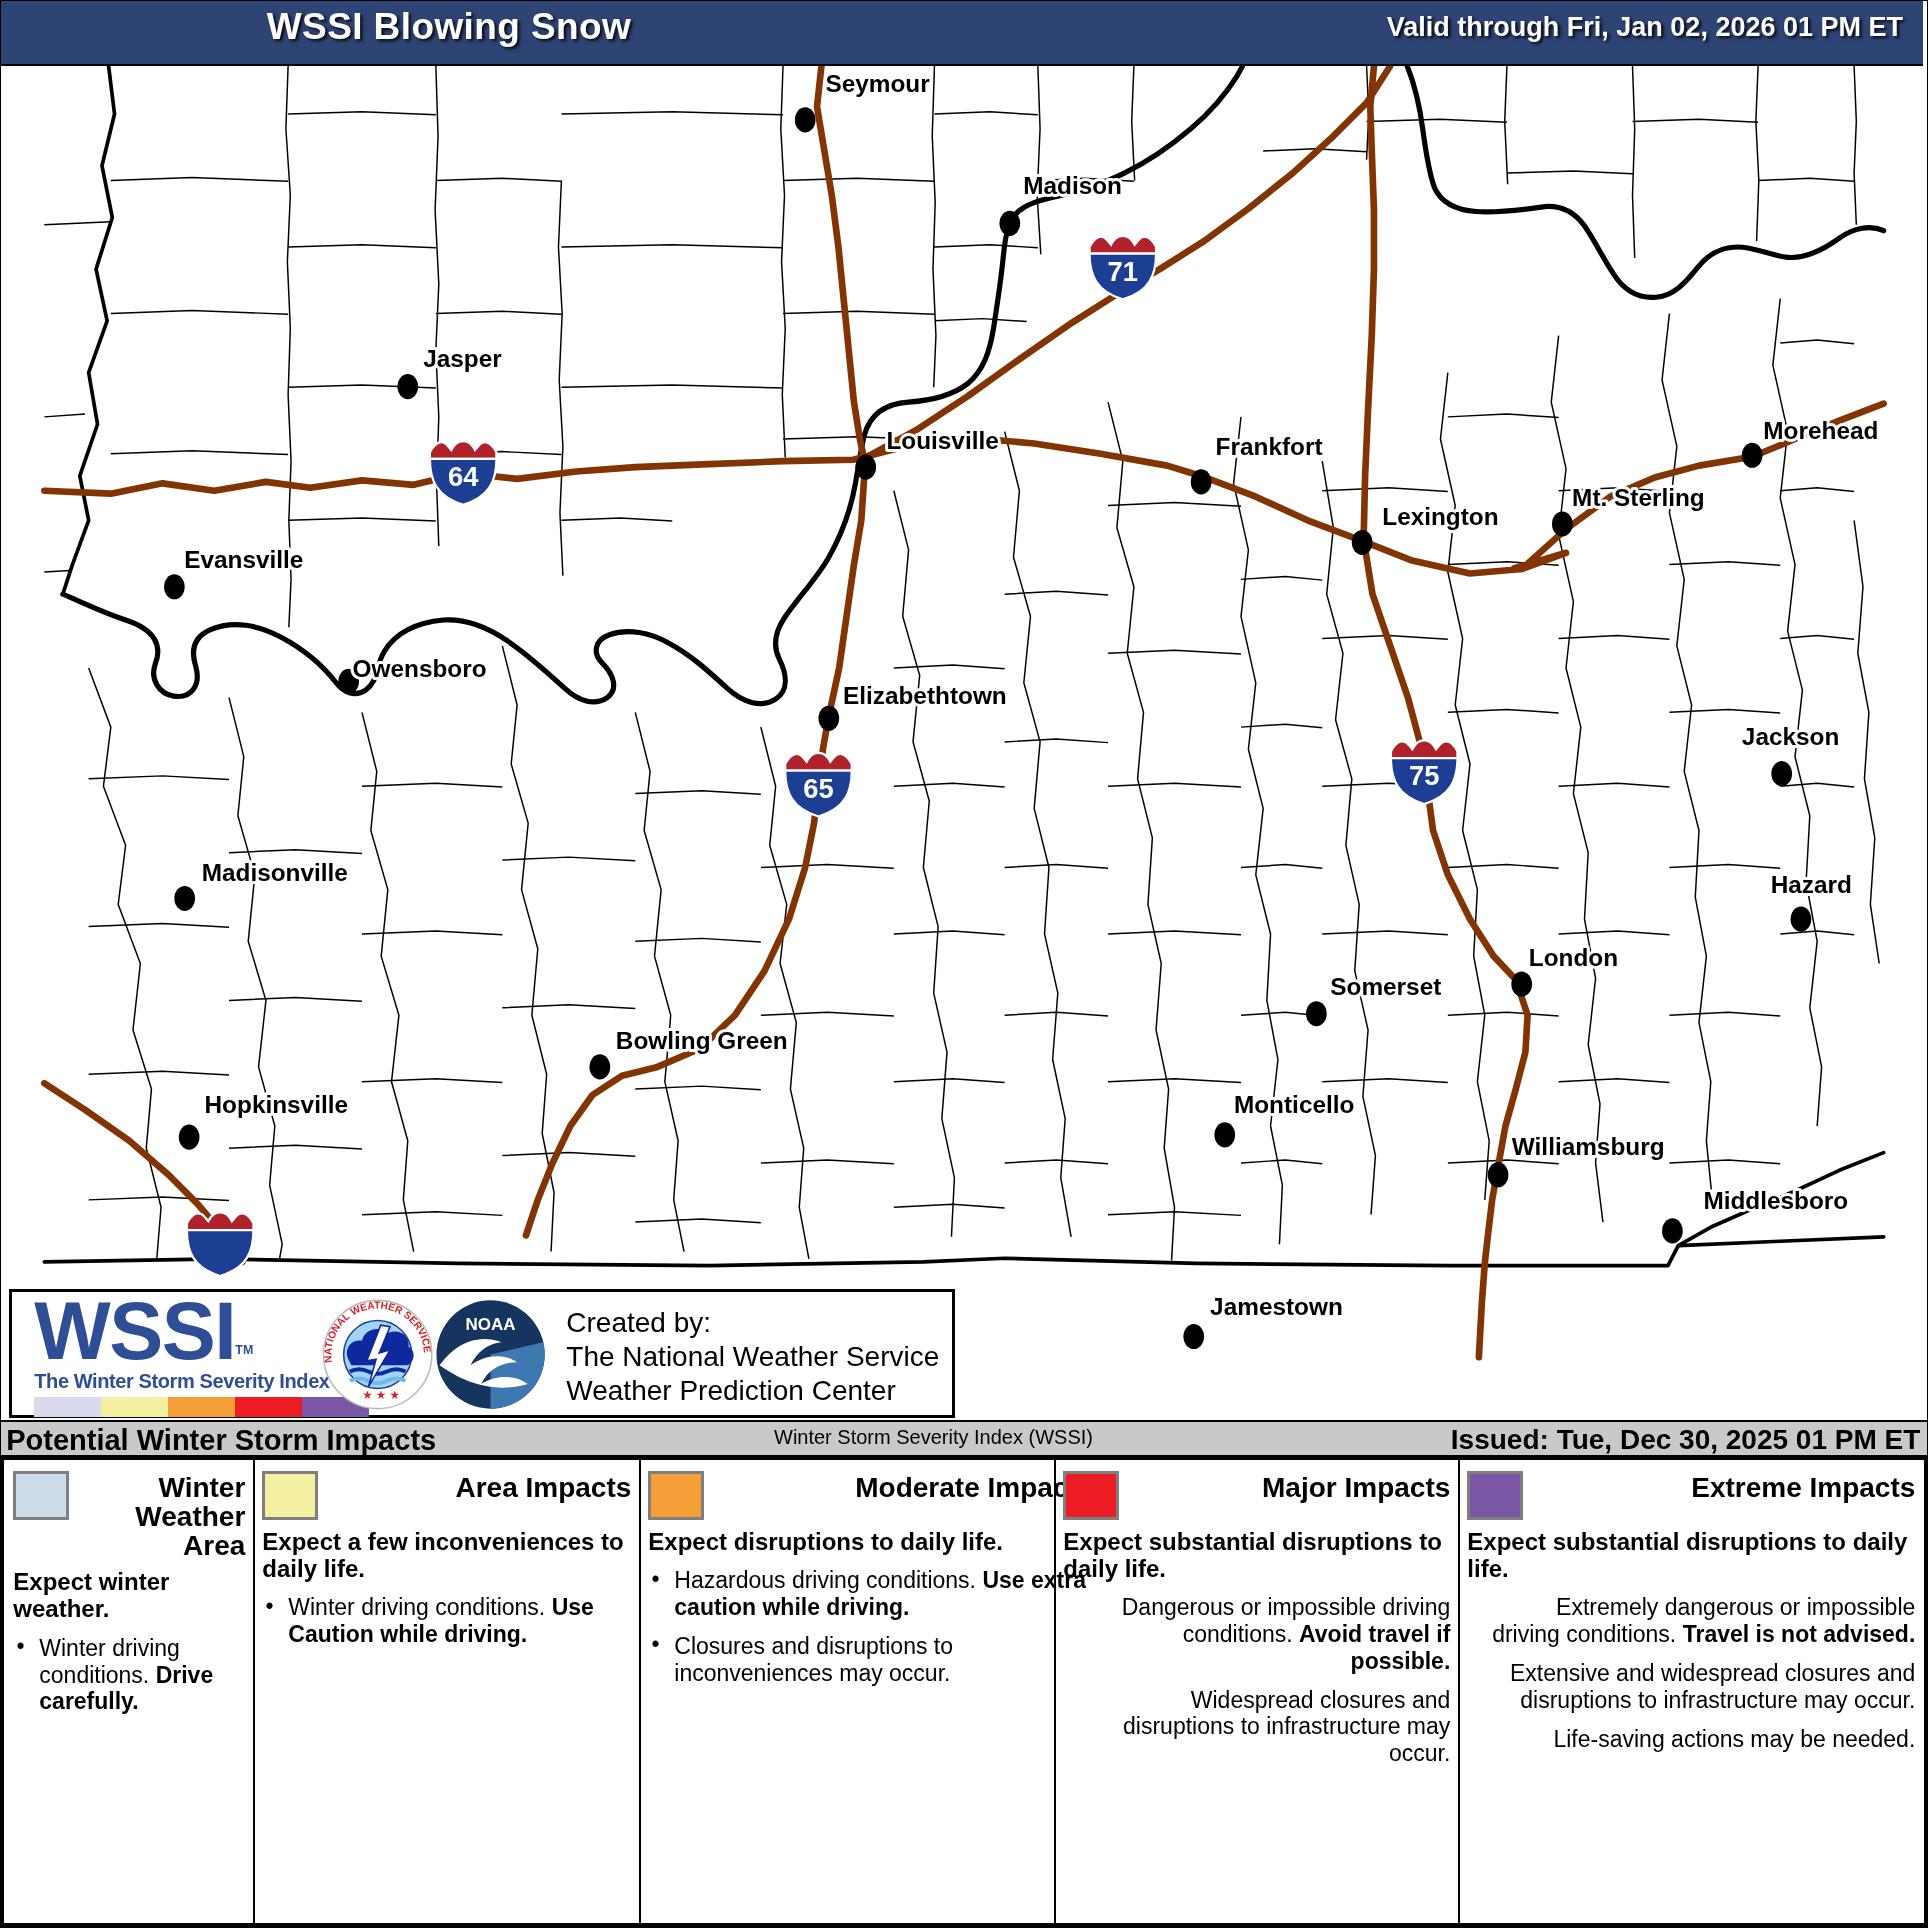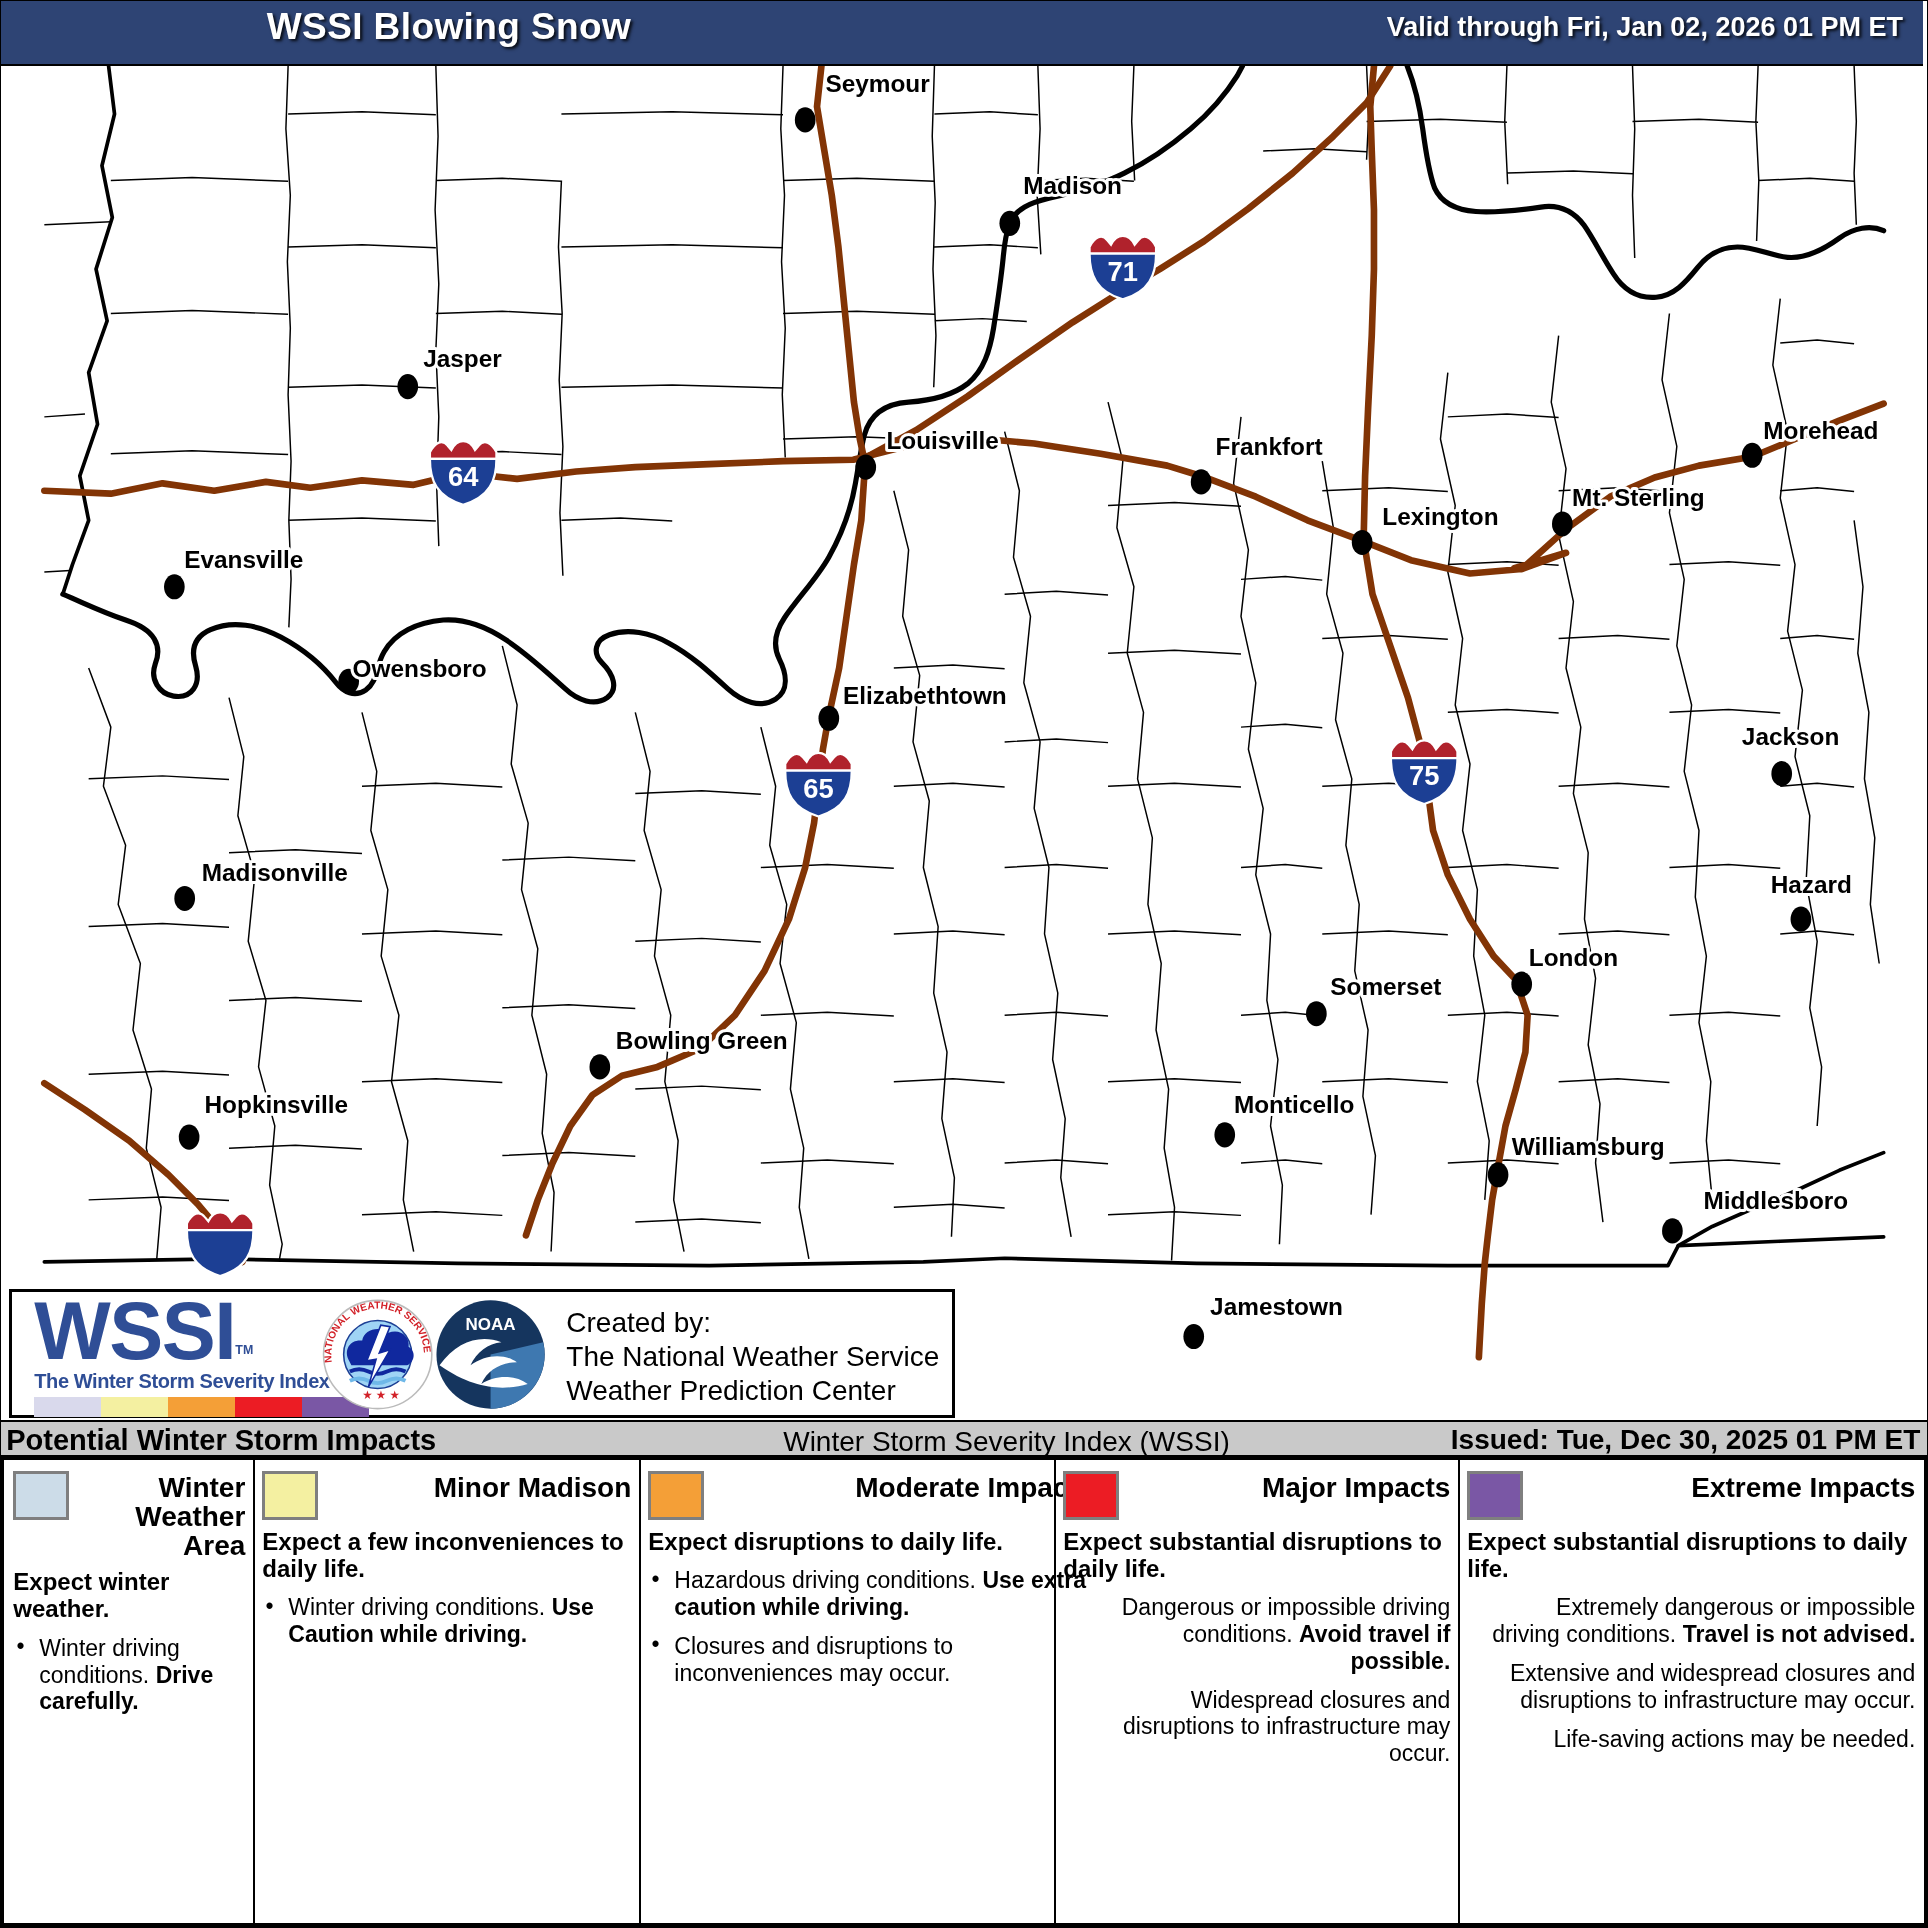--- a/index.html
+++ b/index.html
@@ -47,21 +47,21 @@
   .wssi-strip div{flex:1;height:20px;}
   .createdby{
     position:absolute;left:554px;top:14px;font-size:28px;color:#000;line-height:1.22;
   }
   
   .statusbar{
     position:absolute;left:0;top:1420px;width:1928px;height:37px;background:#C9C9C9;
     border-top:2.3px solid #000;border-bottom:2.3px solid #000;box-sizing:border-box;
   }
   .statusbar .left{position:absolute;left:6.2px;top:1.5px;font-size:29px;font-weight:bold;color:#000;}
-  .statusbar .center{position:absolute;left:774px;top:3.9px;width:465px;text-align:center;font-size:28px;color:#000;}
+  .statusbar .center{position:absolute;left:774px;top:3.9px;width:465px;font-size:20px;color:#000;}
   .statusbar .right{position:absolute;right:7.7px;top:2.3px;font-size:28px;font-weight:bold;color:#000;}
   
   .legend{
     position:absolute;left:0;top:1457px;width:1928px;height:472px;background:#fff;
     border-left:4.6px solid #000;border-right:4.6px solid #000;border-top:3.1px solid #000;border-bottom:6.2px solid #000;
     box-sizing:border-box;
   }
   .legend-divider{position:absolute;top:0;width:2.3px;height:100%;background:#000;}
   .legend-col{position:absolute;top:0;height:100%;box-sizing:border-box;padding:11px 7.7px 0 9.3px;}
   .legend-head{display:flex;align-items:flex-start;}
@@ -323,21 +323,21 @@
     </div>
     <div class="legend-intro">Expect winter weather.</div>
     <div class="legend-items">
         <div class="legend-item"><span class="bullet-dot">•</span><span>Winter driving conditions. </span><b>Drive carefully.</b></div>
       </div>
   </div>
 <div class="legend-divider" style="left: 249px;"></div>
   <div class="legend-col" style="left: 249px; width: 386px;">
     <div class="legend-head">
       <div class="legend-swatch" style="background: rgb(244, 240, 161);"></div>
-      <div class="legend-title">Minor Madison</div>
+      <div class="legend-title">Area Impacts</div>
     </div>
     <div class="legend-intro">Expect a few inconveniences to daily life.</div>
     <div class="legend-items">
         <div class="legend-item"><span class="bullet-dot">•</span><span>Winter driving conditions. </span><b>Use Caution while driving.</b></div>
       </div>
   </div>
 <div class="legend-divider" style="left: 635px;"></div>
   <div class="legend-col" style="left: 635px; width: 462px;">
     <div class="legend-head">
       <div class="legend-swatch" style="background: rgb(244, 159, 55);"></div>

